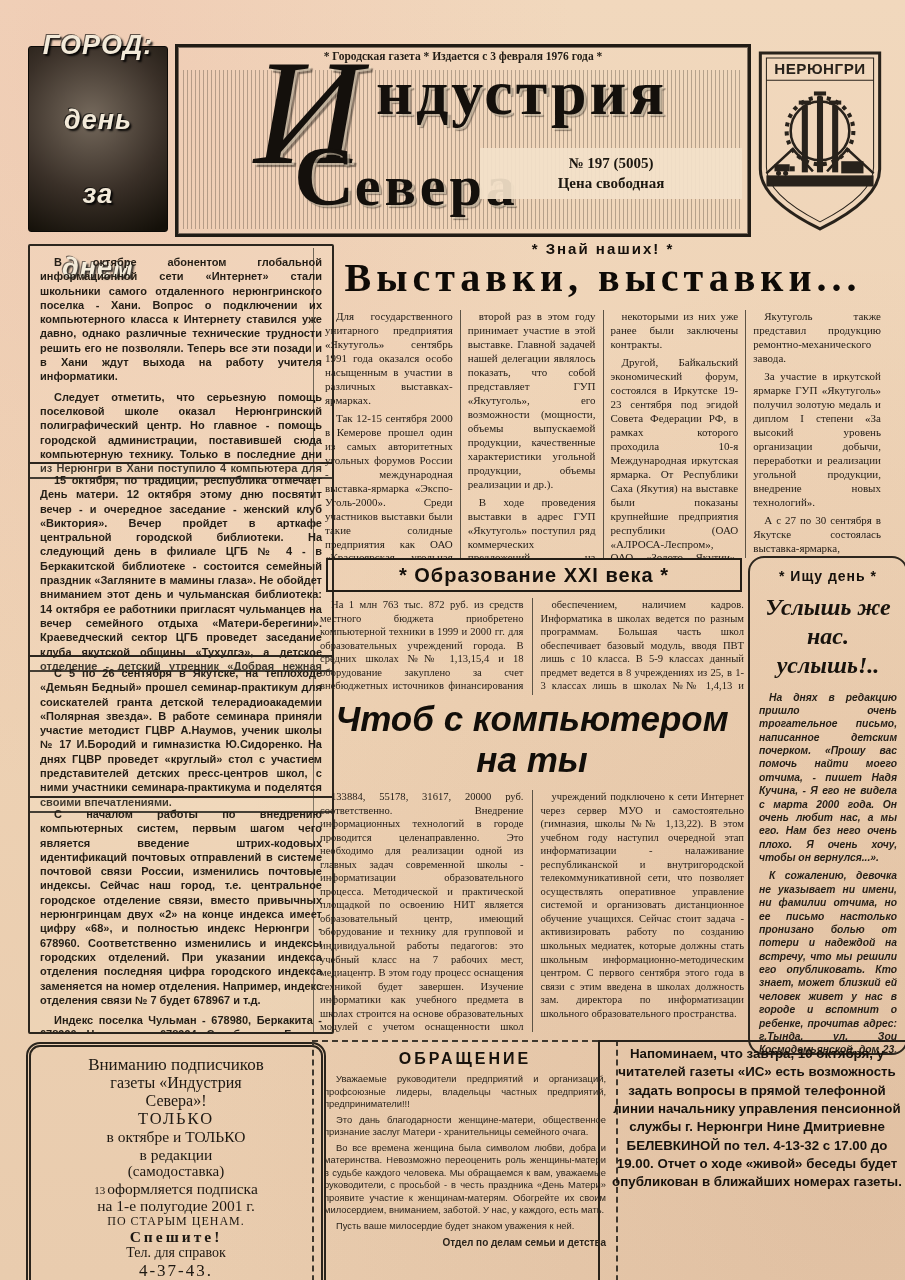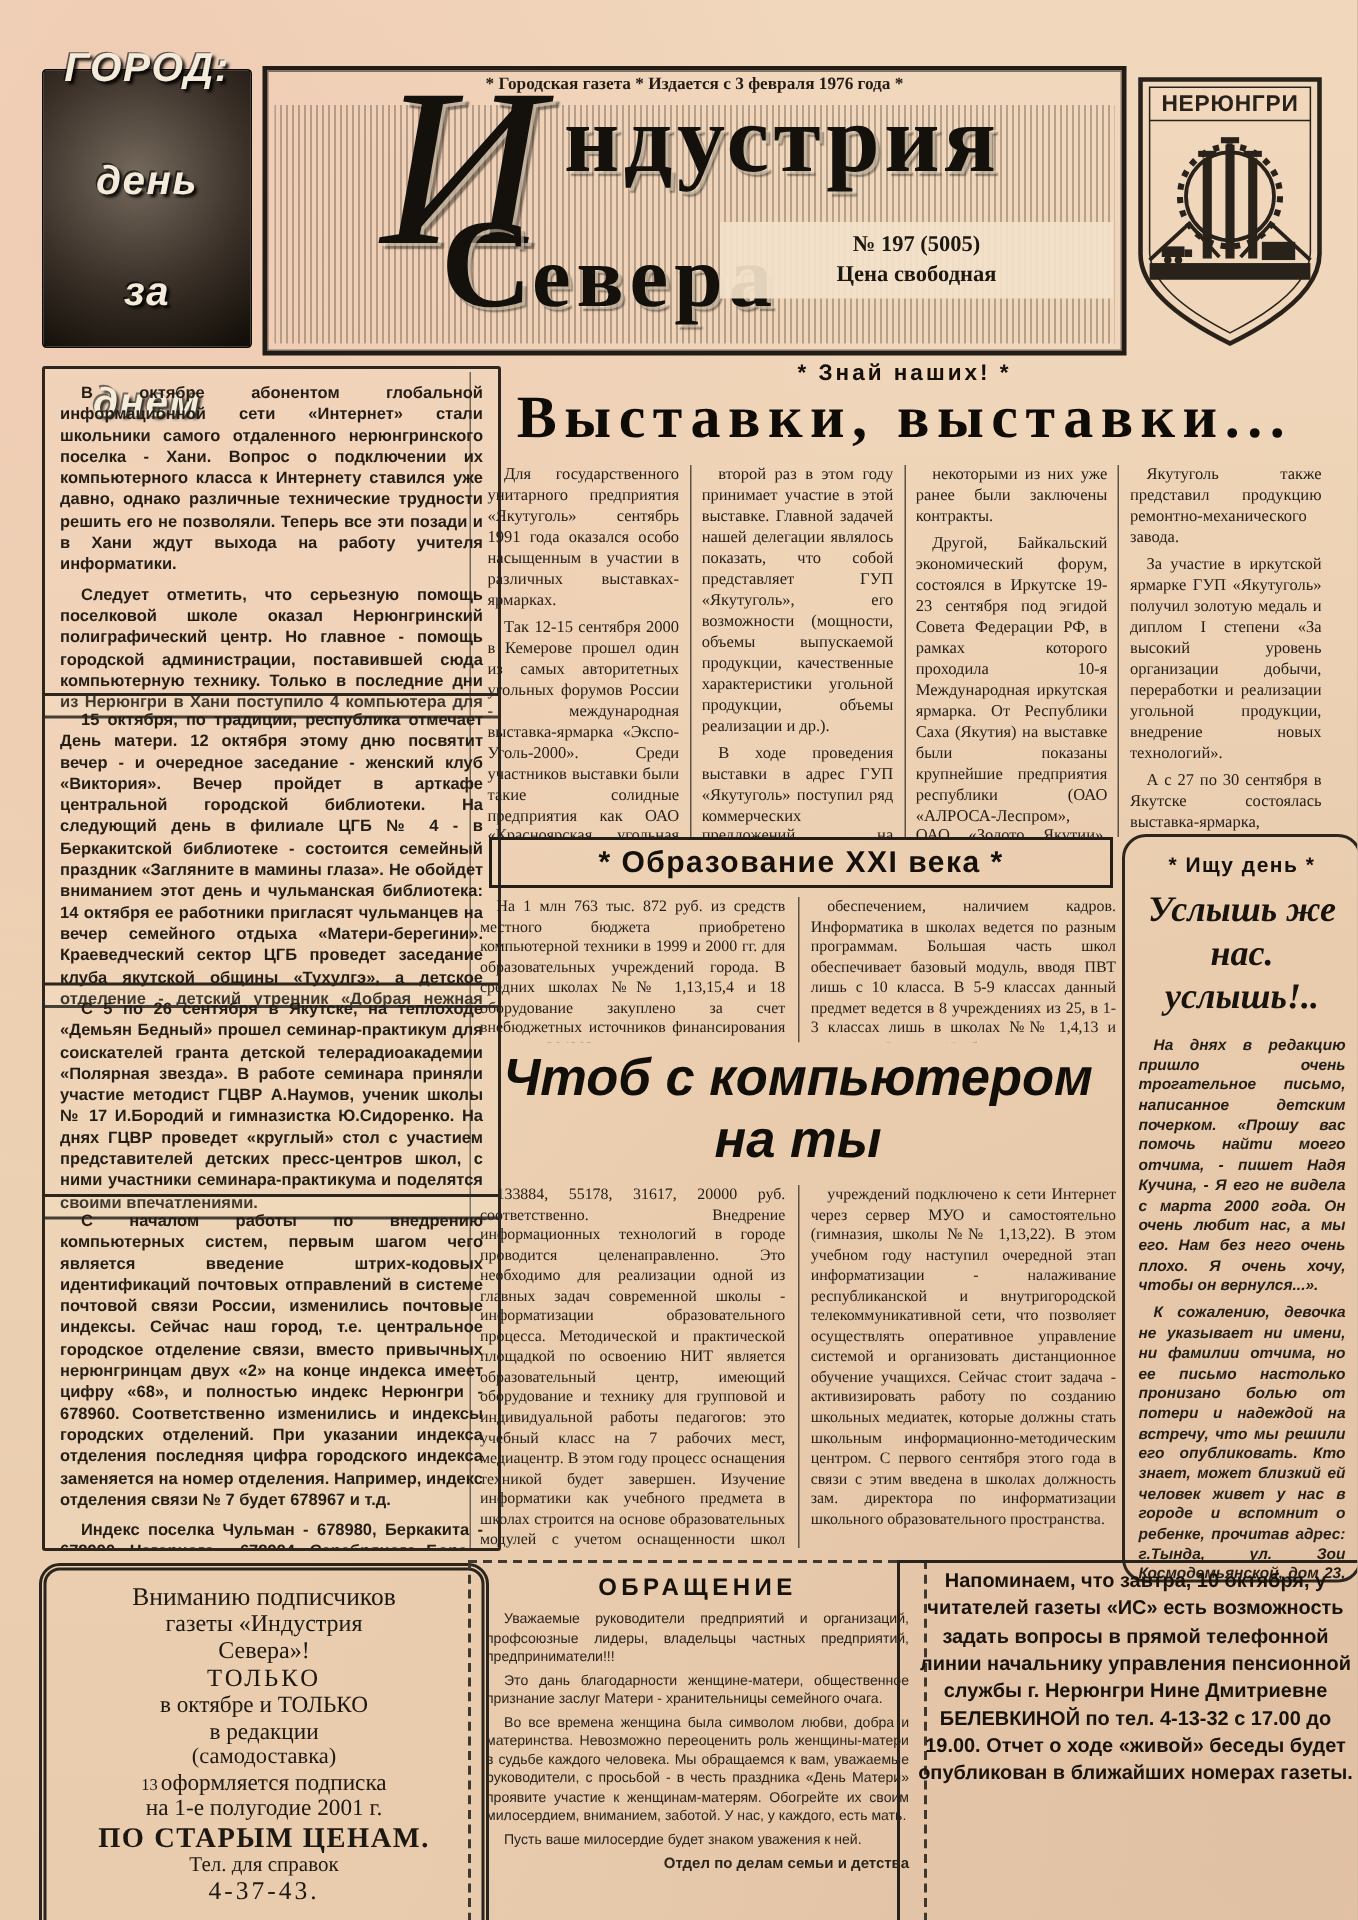--- a/index.html
+++ b/index.html
@@ -96,21 +96,21 @@
   .sub-box{left:26px;top:1042px;width:278px;height:230px;
     border:5px double #2a241c;border-radius:14px;padding:8px 6px;overflow:hidden;
     text-align:center;font-family:"Liberation Serif",serif;color:#1d1812;}
   .sub-line{line-height:1.12;}
   .sub-l0{font-size:17px;}
   .sub-l1,.sub-l2{font-size:16px;}
   .sub-l3{font-size:16.5px;letter-spacing:2px;}
   .sub-l4,.sub-l5{font-size:15.5px;}
   .sub-l6{font-size:15px;}
   .sub-l7,.sub-l8{font-size:15.5px;}
-  .sub-l9{font-size:19px;letter-spacing:1px;font-weight:bold;}
+  .sub-l9{font-size:12px;letter-spacing:1px;}
   .sub-l10{font-size:15.5px;letter-spacing:3px;font-weight:bold;}
   .sub-l11{font-size:14px;}
   .sub-l12{font-size:17px;letter-spacing:2px;}
   .sub-mark{font-size:11px;margin-right:2px;}
   .appeal-box{left:312px;top:1040px;width:282px;height:237px;
     border:2px dashed #3f382e;padding:5px 10px;overflow:hidden;color:#2a241c;}
   .appeal-title{text-align:center;font:bold 16px/1.2 "Liberation Sans",sans-serif;
     letter-spacing:3px;margin:2px 0 5px;color:#17120c;}
   .appeal-box p{margin:0 0 3px;text-indent:12px;text-align:justify;
     font:9.4px/1.33 "Liberation Sans",sans-serif;}
@@ -251,20 +251,21 @@
     <div class="sub-line sub-l0">Вниманию подписчиков</div>
     <div class="sub-line sub-l1">газеты «Индустрия</div>
     <div class="sub-line sub-l2">Севера»!</div>
     <div class="sub-line sub-l3">ТОЛЬКО</div>
     <div class="sub-line sub-l4">в октябре и ТОЛЬКО</div>
     <div class="sub-line sub-l5">в редакции</div>
     <div class="sub-line sub-l6">(самодоставка)</div>
     <div class="sub-line sub-l7"><span class="sub-mark">13</span><span>оформляется подписка</span></div>
     <div class="sub-line sub-l8">на 1-е полугодие 2001 г.</div>
     <div class="sub-line sub-l9">ПО СТАРЫМ ЦЕНАМ.</div>
+    <div class="sub-line sub-l10">Спешите!</div>
     <div class="sub-line sub-l11">Тел. для справок</div>
     <div class="sub-line sub-l12">4-37-43.</div>
   </div>
 
   <div class="abs appeal-box">
     <div class="appeal-title">ОБРАЩЕНИЕ</div>
     <p>Уважаемые руководители предприятий и организаций, профсоюзные лидеры, владельцы частных предприятий, предприниматели!!!</p>
     <p>Это дань благодарности женщине-матери, общественное признание заслуг Матери - хранительницы семейного очага.</p>
     <p>Во все времена женщина была символом любви, добра и материнства. Невозможно переоценить роль женщины-матери в судьбе каждого человека. Мы обращаемся к вам, уважаемые руководители, с просьбой - в честь праздника «День Матери» проявите участие к женщинам-матерям. Обогрейте их своим милосердием, вниманием, заботой. У нас, у каждого, есть мать.</p>
     <p>Пусть ваше милосердие будет знаком уважения к ней.</p>

